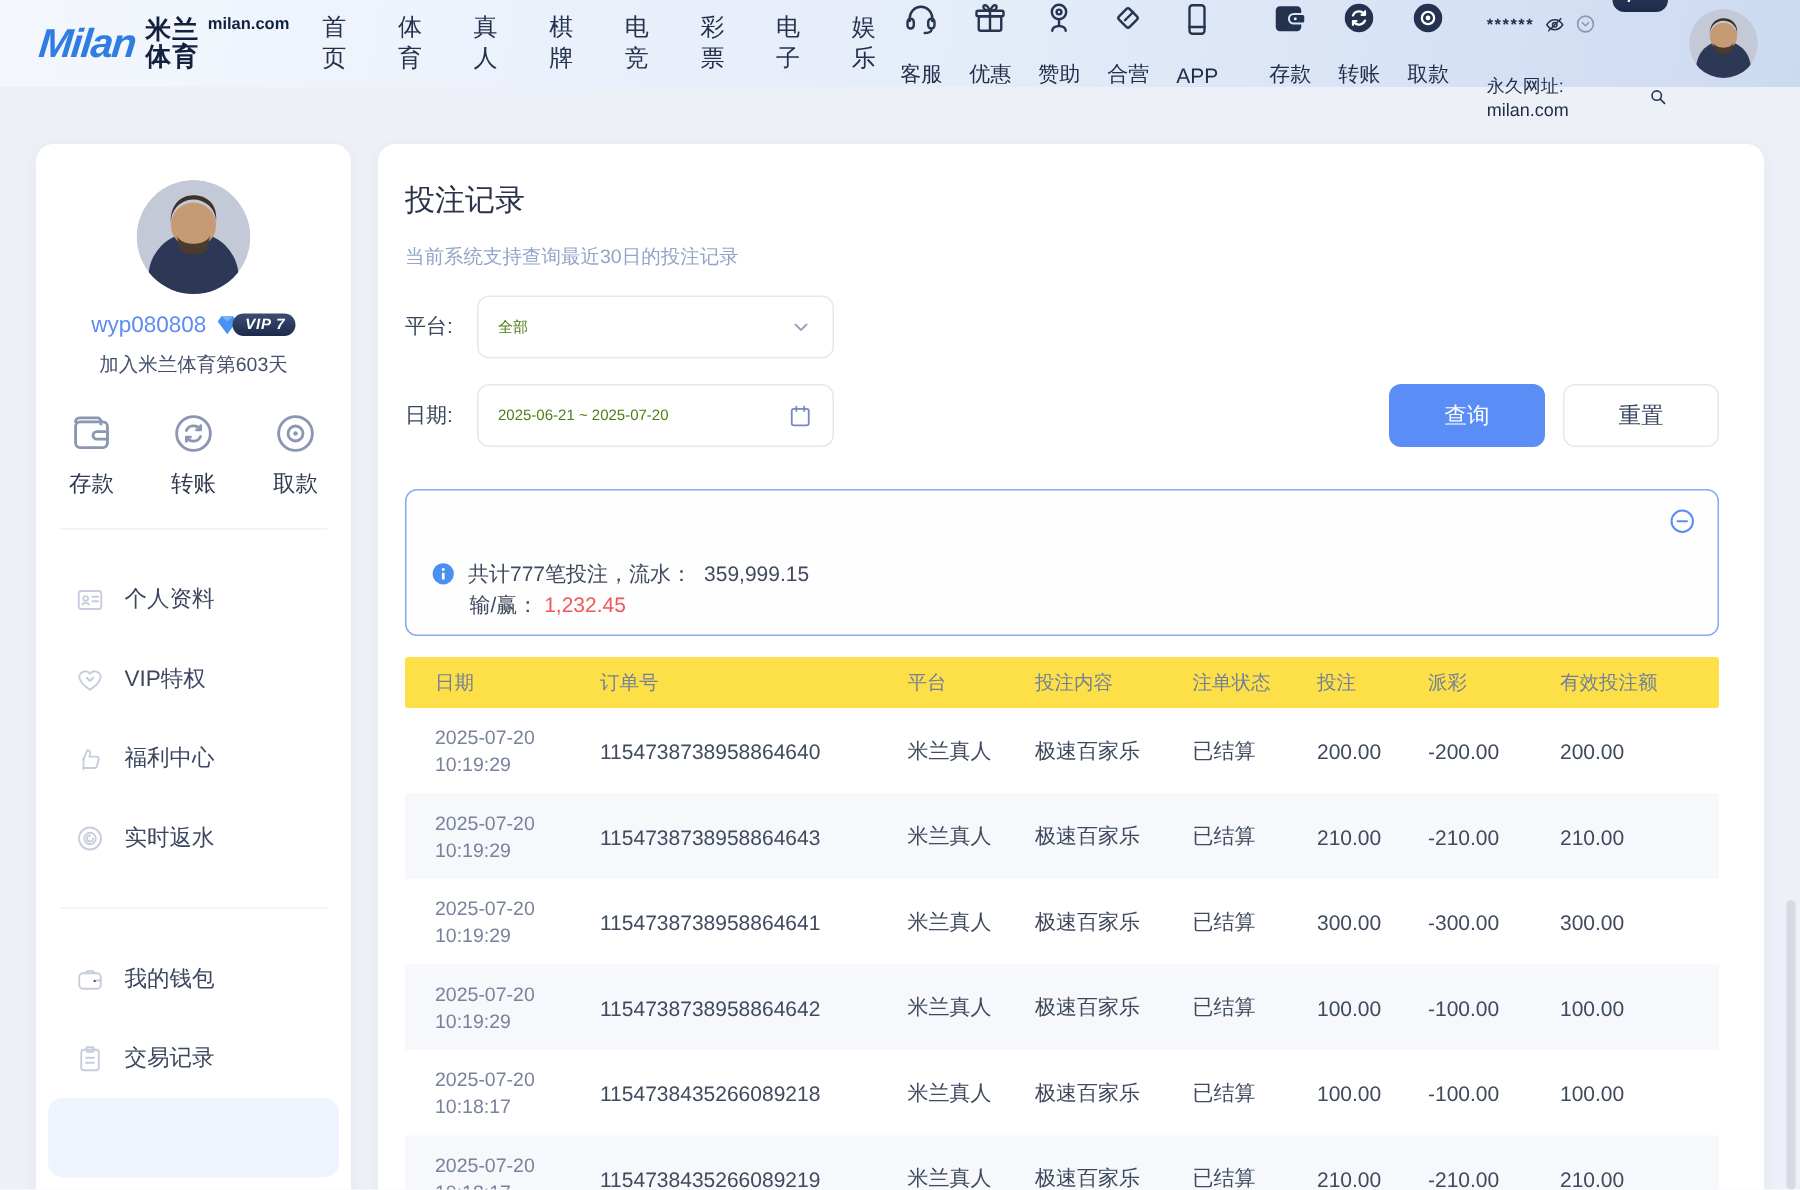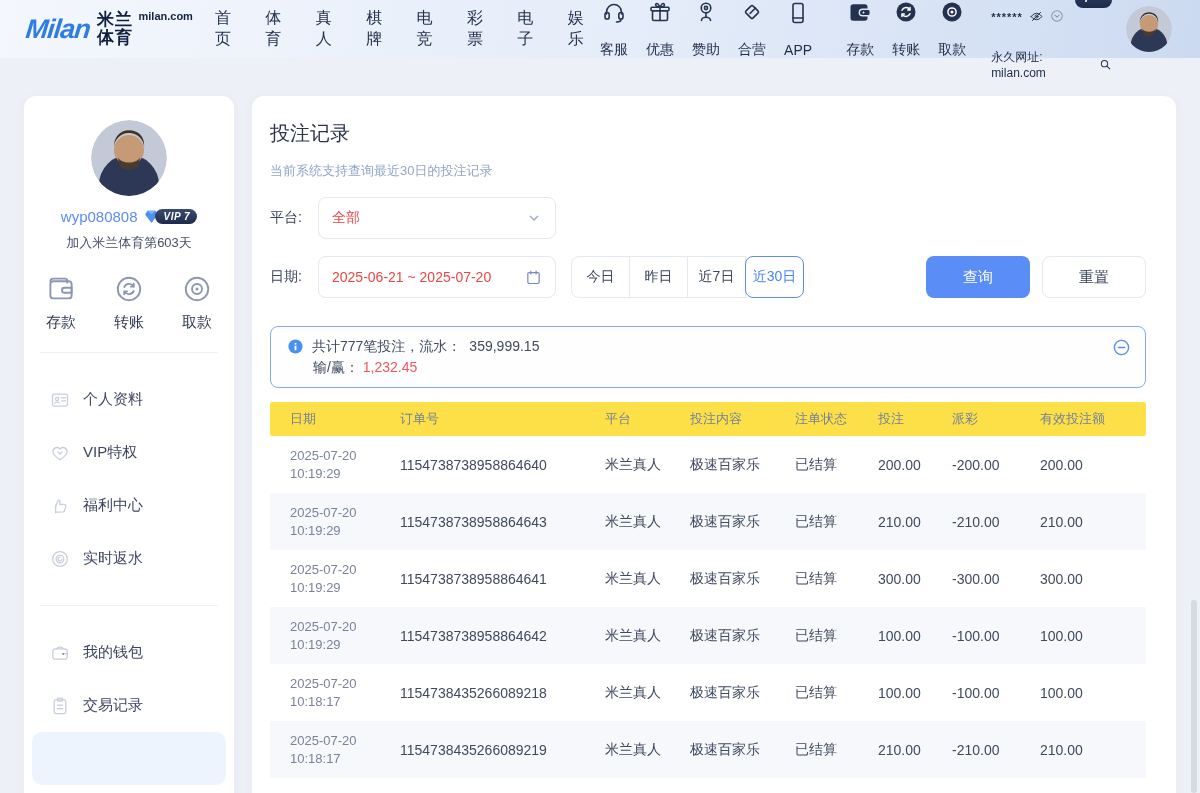--- a/index.html
+++ b/index.html
@@ -86,41 +86,41 @@
   .page-title { font-size:20px; font-weight:500; color:#2a3349; }
   .page-sub { font-size:13px; color:#92a5c9; margin-top:15px; }
 
   .filter-row { display:flex; align-items:center; margin-top:17px; }
   .filter-label { font-size:14px; color:#3a465e; width:48px; flex:none; }
   .select-box, .date-box {
     width:238px; height:42px; border:1px solid #e4e8f0; border-radius:8px;
     display:flex; align-items:center; justify-content:space-between;
     padding:0 13px; cursor:pointer; background:#fff;
   }
-  .select-box .val, .date-box .val { font-size:14px; color:#ef4444; }
+  .select-box .val, .date-box .val { font-size:10px; color:#4d7c0f; }
   .seg-group { display:flex; margin-left:15px; }
   .seg-btn {
     width:59px; height:42px; background:#fff; border:1px solid #e4e8f0;
     font-size:14px; color:#3a465e; display:flex; align-items:center; justify-content:center;
     cursor:pointer; margin-left:-1px;
   }
   .seg-btn:first-child { border-radius:8px 0 0 8px; margin-left:0; }
   .seg-btn:last-child { border-radius:0 8px 8px 0; }
   .seg-btn.active { border:1px solid #5a8df5; color:#4a85f5; border-radius:8px; z-index:2; }
   .btn-row-spacer { flex:1; }
   .btn { height:42px; width:104px; border-radius:8px; font-size:15px;
          display:flex; align-items:center; justify-content:center; cursor:pointer; }
   .btn-primary { background:#5a8df5; color:#fff; border:none; }
   .btn-plain { background:#fff; color:#3a465e; border:1px solid #e4e8f0; margin-left:12px; }
 
   .summary-box {
     margin-top:28px; border:1px solid #85a9f3; border-radius:8px;
     padding:9px 14px 9px 16px; display:flex; align-items:flex-start; background:#fefeff;
   }
-  .summary-lines { flex:1; }
+  .summary-lines { flex:1;margin-top:36px; }
   .summary-line1 { display:flex; align-items:center; gap:8px; font-size:14px; color:#3f4a5f; line-height:21px; }
   .summary-line2 { font-size:14px; color:#3f4a5f; margin-left:26px; line-height:21px; }
   .loss-value { color:#f0575a; }
   .collapse-btn { cursor:pointer; margin-top:2px; }
 
   
   .table { margin-top:14px; }
   .trow {
     display:grid;
     grid-template-columns:110px 205px 85px 105px 83px 74px 88px 1fr;
@@ -411,26 +411,20 @@
 
     <div class="filter-row">
       <span class="filter-label">日期:</span>
       <div class="date-box">
         <span class="val">2025-06-21  ~  2025-07-20</span>
         <svg width="17" height="17" viewBox="0 0 24 24" fill="none" stroke="#7589bd" stroke-width="1.7" stroke-linecap="round">
             <rect x="4" y="5" width="16" height="15.5" rx="2"></rect>
             <path d="M8.3 3v4M15.7 3v4"></path>
           </svg>
       </div>
-      <div class="seg-group">
-        <button class="seg-btn">今日</button>
-        <button class="seg-btn">昨日</button>
-        <button class="seg-btn">近7日</button>
-        <button class="seg-btn active">近30日</button>
-      </div>
       <span class="btn-row-spacer"></span>
       <button class="btn btn-primary">查询</button>
       <button class="btn btn-plain">重置</button>
     </div>
 
     <div class="summary-box">
       <div class="summary-lines">
         <div class="summary-line1">
           <svg width="17" height="17" viewBox="0 0 24 24">
               <circle cx="12" cy="12" r="10" fill="#4a90f0"></circle>

